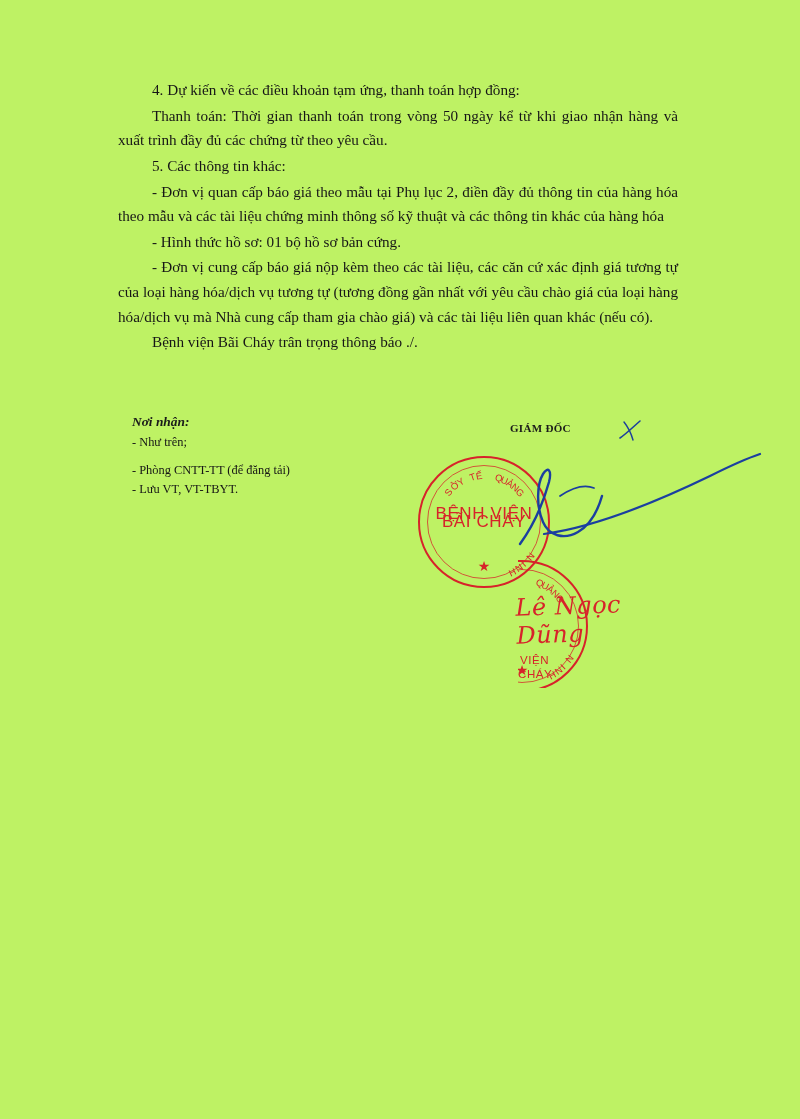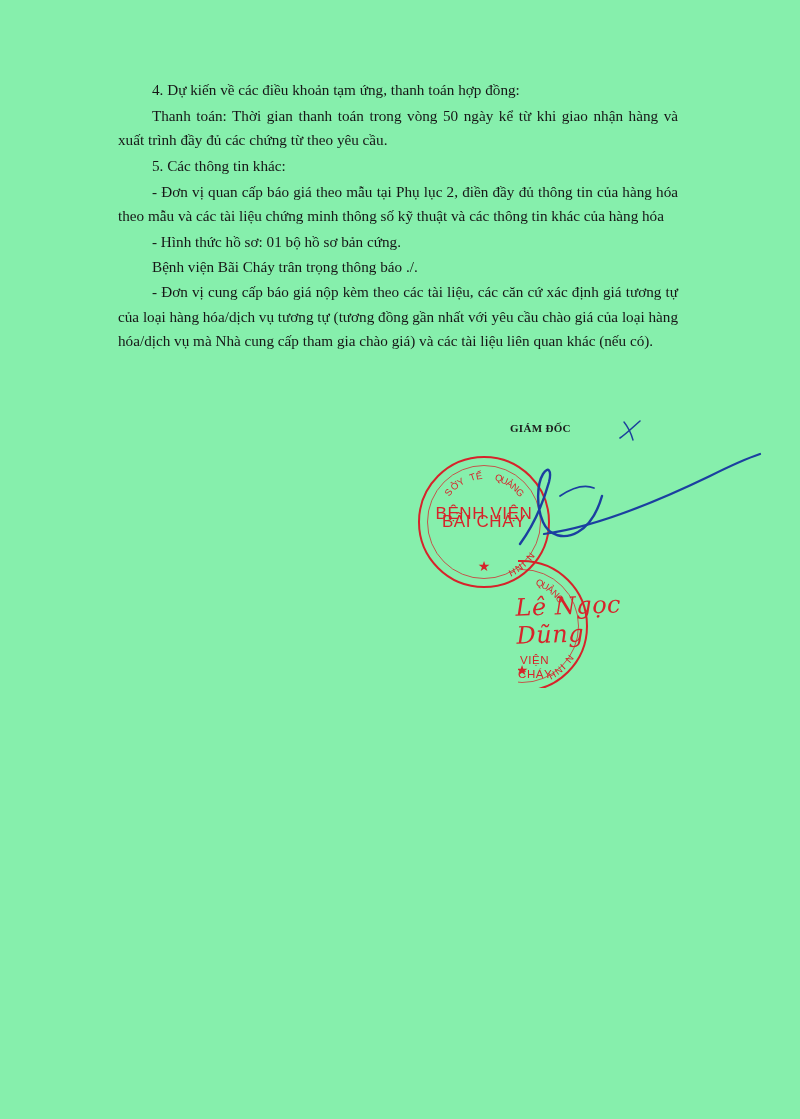--- a/index.html
+++ b/index.html
@@ -11,21 +11,21 @@
     width: 800px;
     height: 1119px;
     position: relative;
     font-family: "Liberation Serif", serif;
     color: #1a1a1a;
     overflow: hidden;
   }
   .page {
     position: absolute;
     inset: 0;
-    background: #86efac;
+    background: #bef264;
   }
   .doc-body {
     position: absolute;
     left: 118px;
     top: 78px;
     width: 560px;
   }
   .para {
     font-size: 15.2px;
     line-height: 1.62;
@@ -184,26 +184,33 @@
 <body>
 
 <div class="page">
 
   <div class="doc-body">
     <p class="para indent">4. Dự kiến về các điều khoản tạm ứng, thanh toán hợp đồng:</p>
     <p class="para indent">Thanh toán: Thời gian thanh toán trong vòng 50 ngày kể từ khi giao nhận hàng và xuất trình đầy đủ các chứng từ theo yêu cầu.</p>
     <p class="para indent">5. Các thông tin khác:</p>
     <p class="para indent">- Đơn vị quan cấp báo giá theo mẫu tại Phụ lục 2, điền đầy đủ thông tin của hàng hóa theo mẫu và các tài liệu chứng minh thông số kỹ thuật và các thông tin khác của hàng hóa</p>
     <p class="para indent">- Hình thức hồ sơ: 01 bộ hồ sơ bản cứng.</p>
+    <p class="para indent">- Đơn vị cung cấp báo giá nộp kèm theo các tài liệu, các căn cứ xác định giá tương tự của loại hàng hóa/dịch vụ tương tự (tương đồng gần nhất với yêu cầu chào giá của loại hàng hóa/dịch vụ mà Nhà cung cấp tham gia chào giá) và các tài liệu liên quan khác (nếu có).</p>
     <p class="para indent para-tight">Bệnh viện Bãi Cháy trân trọng thông báo ./.</p>
-    <p class="para indent">- Đơn vị cung cấp báo giá nộp kèm theo các tài liệu, các căn cứ xác định giá tương tự của loại hàng hóa/dịch vụ tương tự (tương đồng gần nhất với yêu cầu chào giá của loại hàng hóa/dịch vụ mà Nhà cung cấp tham gia chào giá) và các tài liệu liên quan khác (nếu có).</p>
   </div>
 
   <div class="sig-area">
 
+    <div class="noi-nhan">
+      <div class="noi-nhan-title">Nơi nhận:</div>
+      <div class="noi-nhan-item">- Như trên;</div>
+      <div class="gap"></div>
+      <div class="noi-nhan-item">- Phòng CNTT-TT (để đăng tải)</div>
+      <div class="noi-nhan-item">- Lưu VT, VT-TBYT.</div>
+    </div>
 
     <div class="giam-doc">GIÁM ĐỐC</div>
 
     <svg class="gd-mark" viewBox="0 0 26 26">
       <path d="M2 20 C8 16, 14 10, 22 3" stroke="#1c3f9c" stroke-width="1.6" fill="none" stroke-linecap="round"></path>
       <path d="M6 4 C10 9, 13 15, 15 22" stroke="#1c3f9c" stroke-width="1.4" fill="none" stroke-linecap="round"></path>
     </svg>
 
     <div class="stamp">
       <div class="stamp-arc-text">

